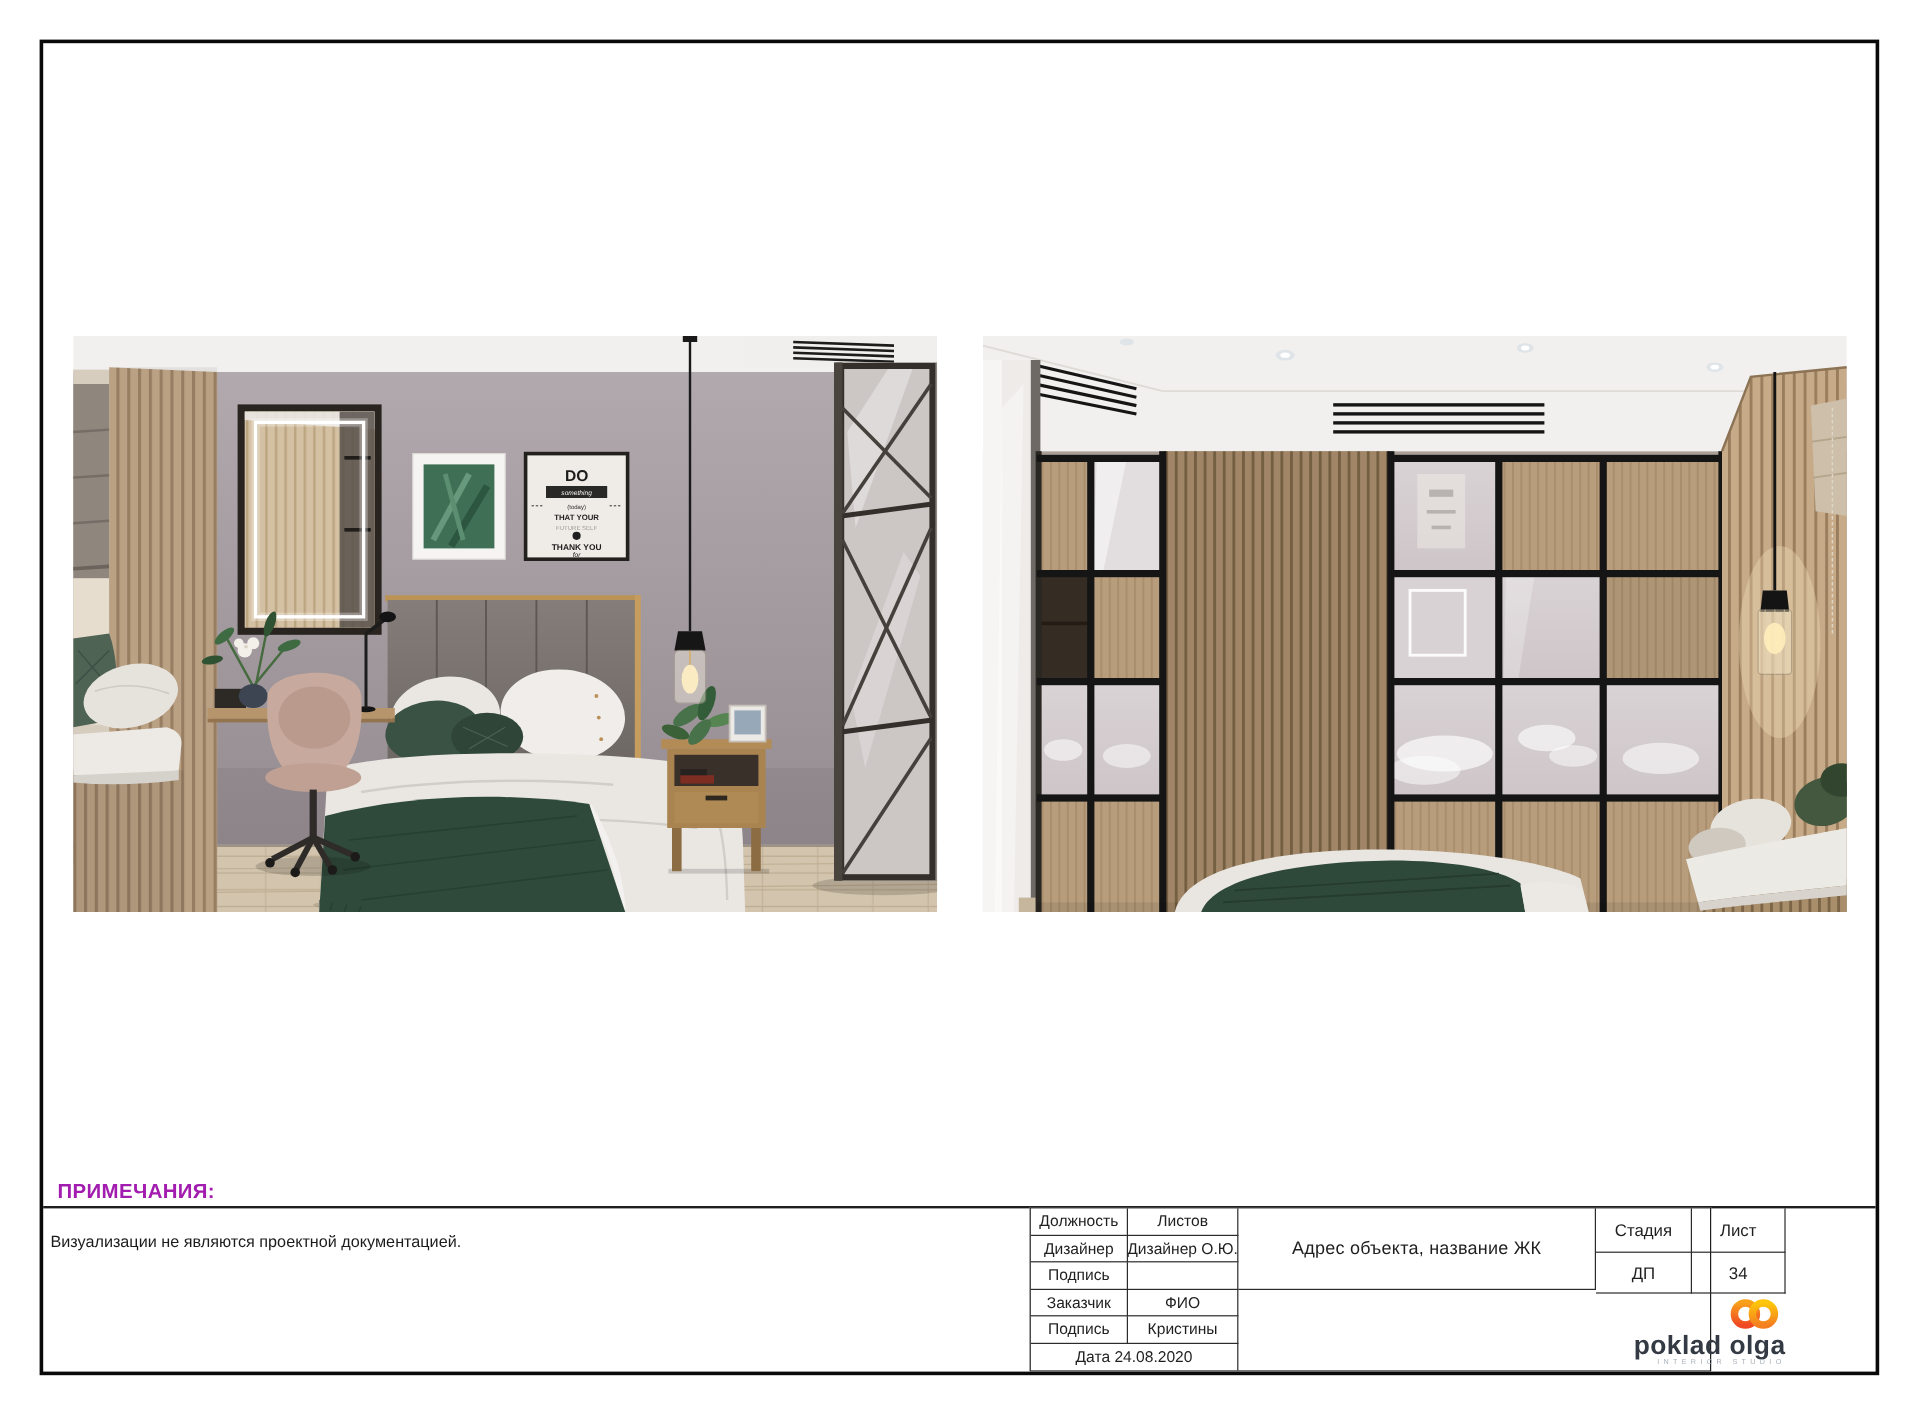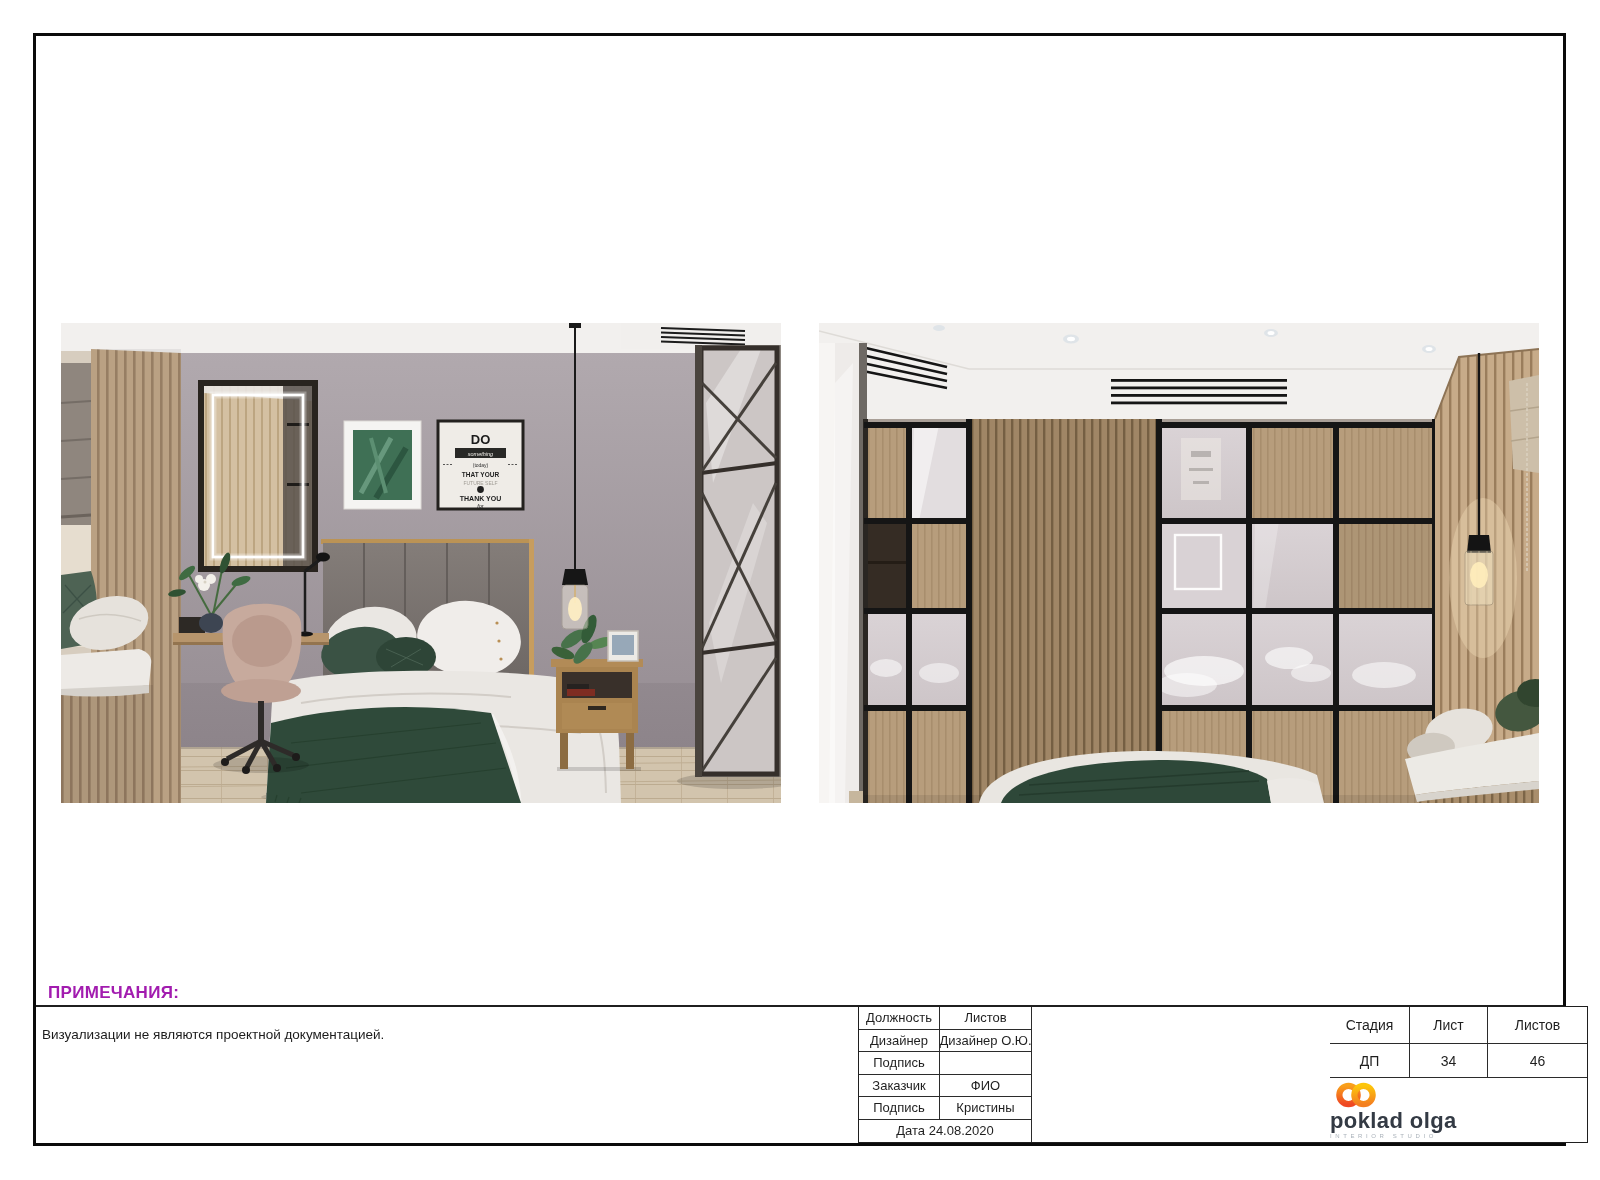--- a/index.html
+++ b/index.html
@@ -1,41 +1,41 @@
 <!DOCTYPE html>
 <html><head>
 <meta charset="utf-8">
 <style>
   html,body{margin:0;padding:0;background:#ffffff;}
   .page{position:relative;width:1600px;height:1180px;background:#ffffff;overflow:hidden;
         font-family:"Liberation Sans",sans-serif;color:#1d1d1d;}
   .frame{position:absolute;left:33px;top:33px;width:1533px;height:1113px;
          border:3px solid #0a0a0a;box-sizing:border-box;}
-  .render{position:absolute;top:280px;width:600px;height:480px;margin-top:43px;}
+  .render{position:absolute;top:280px;width:600px;height:480px;}
   #render-left{left:61px;}
   #render-right{left:819px;}
   .render svg{display:block;width:720px;height:480px;}
   .notes-heading{position:absolute;left:48px;top:983px;font-size:17px;font-weight:bold;
                  color:#a21caf;letter-spacing:.3px;}
   .notes-text{position:absolute;left:42px;top:1011px;font-size:13.5px;color:#1c1c1c;margin-top:16px;}
   .top-rule{position:absolute;left:36px;top:1005px;width:1527px;height:1.6px;background:#1f1f1f;}
-  .titleblock{position:absolute;left:858px;top:1006px;width:730px;height:137px;
+  .titleblock{position:absolute;left:858px;top:1006px;width:568px;height:137px;
               box-sizing:border-box;border:1.6px solid #1f1f1f;background:#fff;
               display:grid;grid-template-columns:81px 92px 298px 1fr;
               grid-template-rows:repeat(6,1fr);}
   .cell{border-right:1.3px solid #2b2b2b;border-bottom:1.3px solid #2b2b2b;
         display:flex;align-items:center;justify-content:center;
         font-size:13px;white-space:nowrap;overflow:hidden;color:#1f1f1f;}
   .cell.big{font-size:15px;letter-spacing:.2px;}
   .no-br{border-right:none!important;}
   .no-bb{border-bottom:none!important;}
   .tb-right{grid-area:1/4/7/5;display:grid;grid-template-columns:80px 78px 1fr;
             grid-template-rows:37px 34px 1fr;}
   .tb-right .cell{font-size:14px;}
-  .logo-cell{grid-area:3/1/4/4;display:flex;flex-direction:column;align-items:flex-start;
+  .logo-cell{grid-area:3/1/4/4;display:flex;flex-direction:column;align-items:flex-end;
              justify-content:center;border:none;}
   .logo-name{font-size:22px;font-weight:700;color:#333a44;letter-spacing:.4px;line-height:21px;}
   .logo-sub{font-size:6px;letter-spacing:3.6px;color:#a9b1b9;line-height:8px;margin-top:1px;}
 </style>
 </head>
 <body>
 
 <div class="page">
 
   <div class="frame"></div>
@@ -453,20 +453,21 @@
     <div class="cell" style="grid-area:1/2/2/3">Листов</div>
     <div class="cell" style="grid-area:2/1/3/2">Дизайнер</div>
     <div class="cell" style="grid-area:2/2/3/3">Дизайнер О.Ю.</div>
     <div class="cell" style="grid-area:3/1/4/2">Подпись</div>
     <div class="cell" style="grid-area:3/2/4/3"></div>
     <div class="cell" style="grid-area:4/1/5/2">Заказчик</div>
     <div class="cell" style="grid-area:4/2/5/3">ФИО</div>
     <div class="cell" style="grid-area:5/1/6/2">Подпись</div>
     <div class="cell" style="grid-area:5/2/6/3">Кристины</div>
     <div class="cell no-bb" style="grid-area:6/1/7/3">Дата 24.08.2020</div>
+    <div class="cell big" style="grid-area:1/3/4/4">Адрес объекта, название ЖК</div>
 
     <div class="tb-right">
       <div class="cell" style="grid-area:1/1/2/2">Стадия</div>
       <div class="cell" style="grid-area:1/2/2/3">Лист</div>
       <div class="cell no-br" style="grid-area:1/3/2/4">Листов</div>
       <div class="cell" style="grid-area:2/1/3/2">ДП</div>
       <div class="cell" style="grid-area:2/2/3/3">34</div>
       <div class="cell no-br" style="grid-area:2/3/3/4">46</div>
       <div class="cell logo-cell">
         <svg width="52" height="30" viewBox="0 0 60 36">

